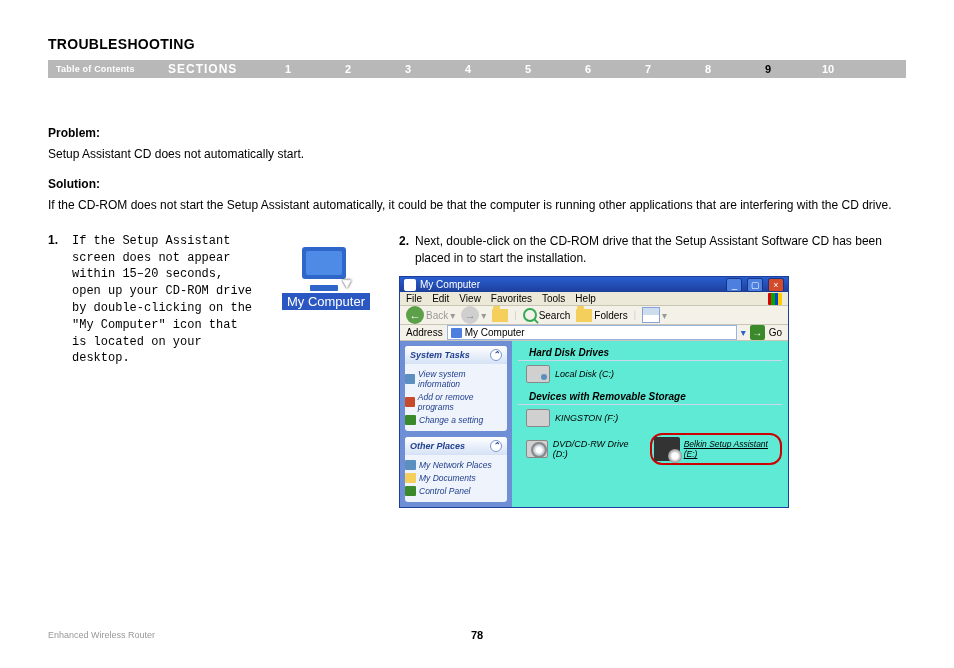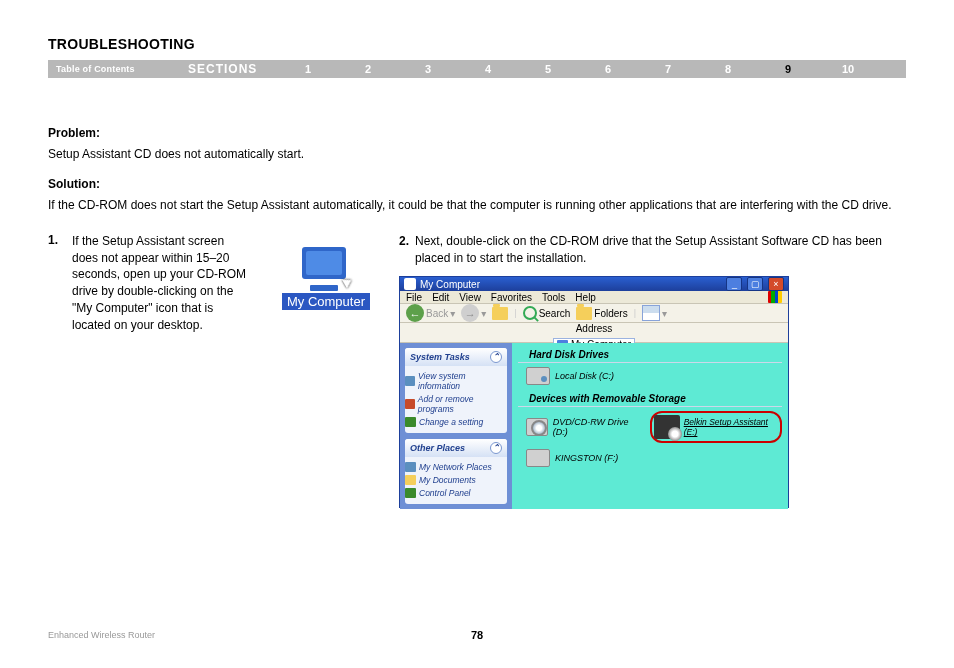--- a/index.html
+++ b/index.html
@@ -26,21 +26,21 @@
     height: 18px;
     background: #b8b8b8;
     font-size: 10px;
     color: #fff;
     gap: 0;
   }
   .navbar .toc {
     font-weight: bold;
     font-size: 9px;
     padding-left: 8px;
-    width: 140px;
+    width: 120px;
     letter-spacing: 0.2px;
   }
   .navbar .sections-lbl {
     font-weight: bold;
     font-size: 12px;
     letter-spacing: 1px;
     width: 90px;
   }
   .navbar .num {
     width: 60px;
@@ -54,21 +54,21 @@
   .label-bold { font-weight: bold; font-size: 12px; margin-bottom: 6px; }
   .solution-block { margin-top: 14px; }
   .columns {
     display: flex;
     gap: 18px;
     margin-top: 18px;
     align-items: flex-start;
   }
   .col-left { width: 205px; display:flex; gap:10px;}
   .col-left .stepnum { font-weight: bold; font-size:12px; width:14px;}
-  .col-left .steptext { font-size: 12px; line-height:1.4; flex:1;}
+  .col-left .steptext { font-size: 12px; line-height:1.4; flex:1;font-family:Liberation Mono, monospace;}
   .col-mid { width: 110px; display:flex; flex-direction:column; align-items:center; padding-top:8px;}
   .mycomp-icon {
     width: 60px; height: 50px; position: relative;
   }
   .mycomp-icon .monitor {
     width: 44px; height: 32px; background:#2f66c9; border-radius:3px; position:absolute; top:6px; left:6px;
   }
   .mycomp-icon .monitor::after{
     content:""; position:absolute; width:36px; height:24px; background:#4e8be6; top:4px; left:4px; border-radius:2px;
   }
@@ -109,21 +109,21 @@
   .toolbar .tb-btn { display:flex; align-items:center; gap:2px; font-size:10px; color:#999;}
   .toolbar .tb-btn.act{ color:#000;}
   .circle-ico { width:18px; height:18px; border-radius:50%; background:#5da04a; color:#fff; display:flex; align-items:center; justify-content:center; font-size:11px;}
   .circle-ico.grey{ background:#cfcfcf; color:#888;}
   .ico-folder { width:16px; height:13px; background:#f5cf5b; border-radius:1px; display:inline-block; position:relative;}
   .ico-folder::before{content:"";position:absolute;top:-3px;left:1px;width:7px;height:3px;background:#f5cf5b;border-radius:1px;}
   .ico-search { width:14px; height:14px; border:2px solid #3a5; border-radius:50%; position:relative; display:inline-block;}
   .ico-search::after{content:"";position:absolute;width:6px;height:2px;background:#3a5;transform:rotate(45deg);bottom:-2px;right:-4px;}
   .views-ico{ width:18px;height:16px;border:1px solid #88a3d9;display:inline-block;background:linear-gradient(#cde 50%,#fff 50%);}
   .addressbar {
-    height:20px; background:#f4f2e8; display:flex; align-items:center; gap:4px; padding:0 6px; font-size:10px; border-bottom:1px solid #c9c5b5;flex-direction:column;
+    height:20px; background:#f4f2e8; display:flex; align-items:center; gap:4px; padding:0 6px; font-size:10px; border-bottom:1px solid #c9c5b5;
   }
   .addressbar .addr-field { flex:1; background:#fff; border:1px solid #9bb3e0; height:15px; display:flex; align-items:center; padding:0 3px; gap:3px;}
   .addr-icon{width:11px;height:10px;background:#4d7fe0;border-radius:1px;display:inline-block;}
   .go-btn { width:15px; height:15px; background:#3a8a2b; color:#fff; display:flex;align-items:center;justify-content:center;border-radius:2px;}
   .win-body { flex:1; display:flex; background:#5eead4;font-style:italic;}
   .side {
     width:112px; background:#6e8fd5; padding:5px; display:flex; flex-direction:column; gap:6px;
   }
   .panel {
     background:#eff3fb; border-radius:3px; overflow:hidden;
@@ -311,32 +311,32 @@
             <div class="group-hd">Hard Disk Drives</div>
             <div class="drive-row">
               <div class="drive">
                 <span class="dico hdd"></span>
                 <span>Local Disk (C:)</span>
               </div>
             </div>
             <div class="group-hd">Devices with Removable Storage</div>
             <div class="drive-row">
               <div class="drive">
+                <span class="dico"></span>
+                <span>KINGSTON (F:)</span>
+              </div>
+            </div>
+            <div class="drive-row">
+              <div class="drive">
                 <span class="dico cd"></span>
                 <span>DVD/CD-RW Drive (D:)</span>
               </div>
               <div class="belkin-drive">
                 <span class="big-ico"></span>
                 <span class="lbl">Belkin Setup Assistant (E:)</span>
-              </div>
-            </div>
-            <div class="drive-row">
-              <div class="drive">
-                <span class="dico"></span>
-                <span>KINGSTON (F:)</span>
               </div>
             </div>
           </div>
         </div>
       </div>
 
     </div>
   </div>
 </div>
 

